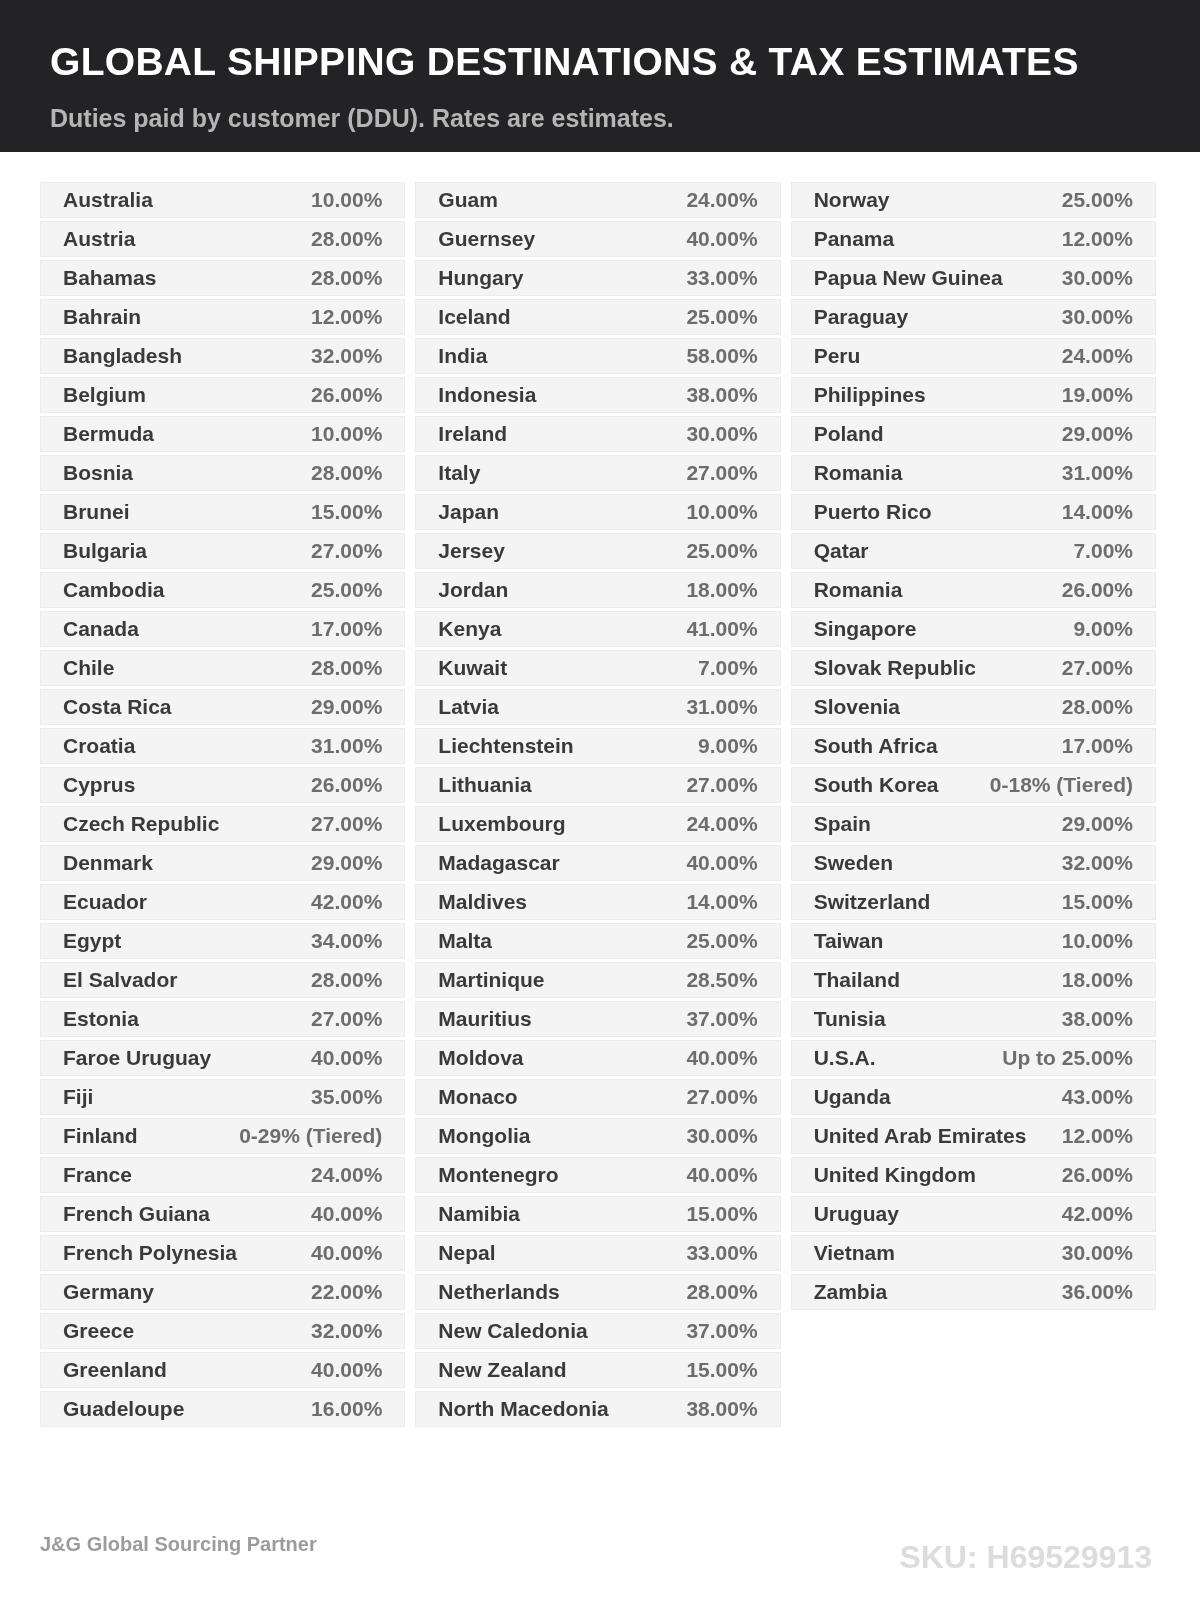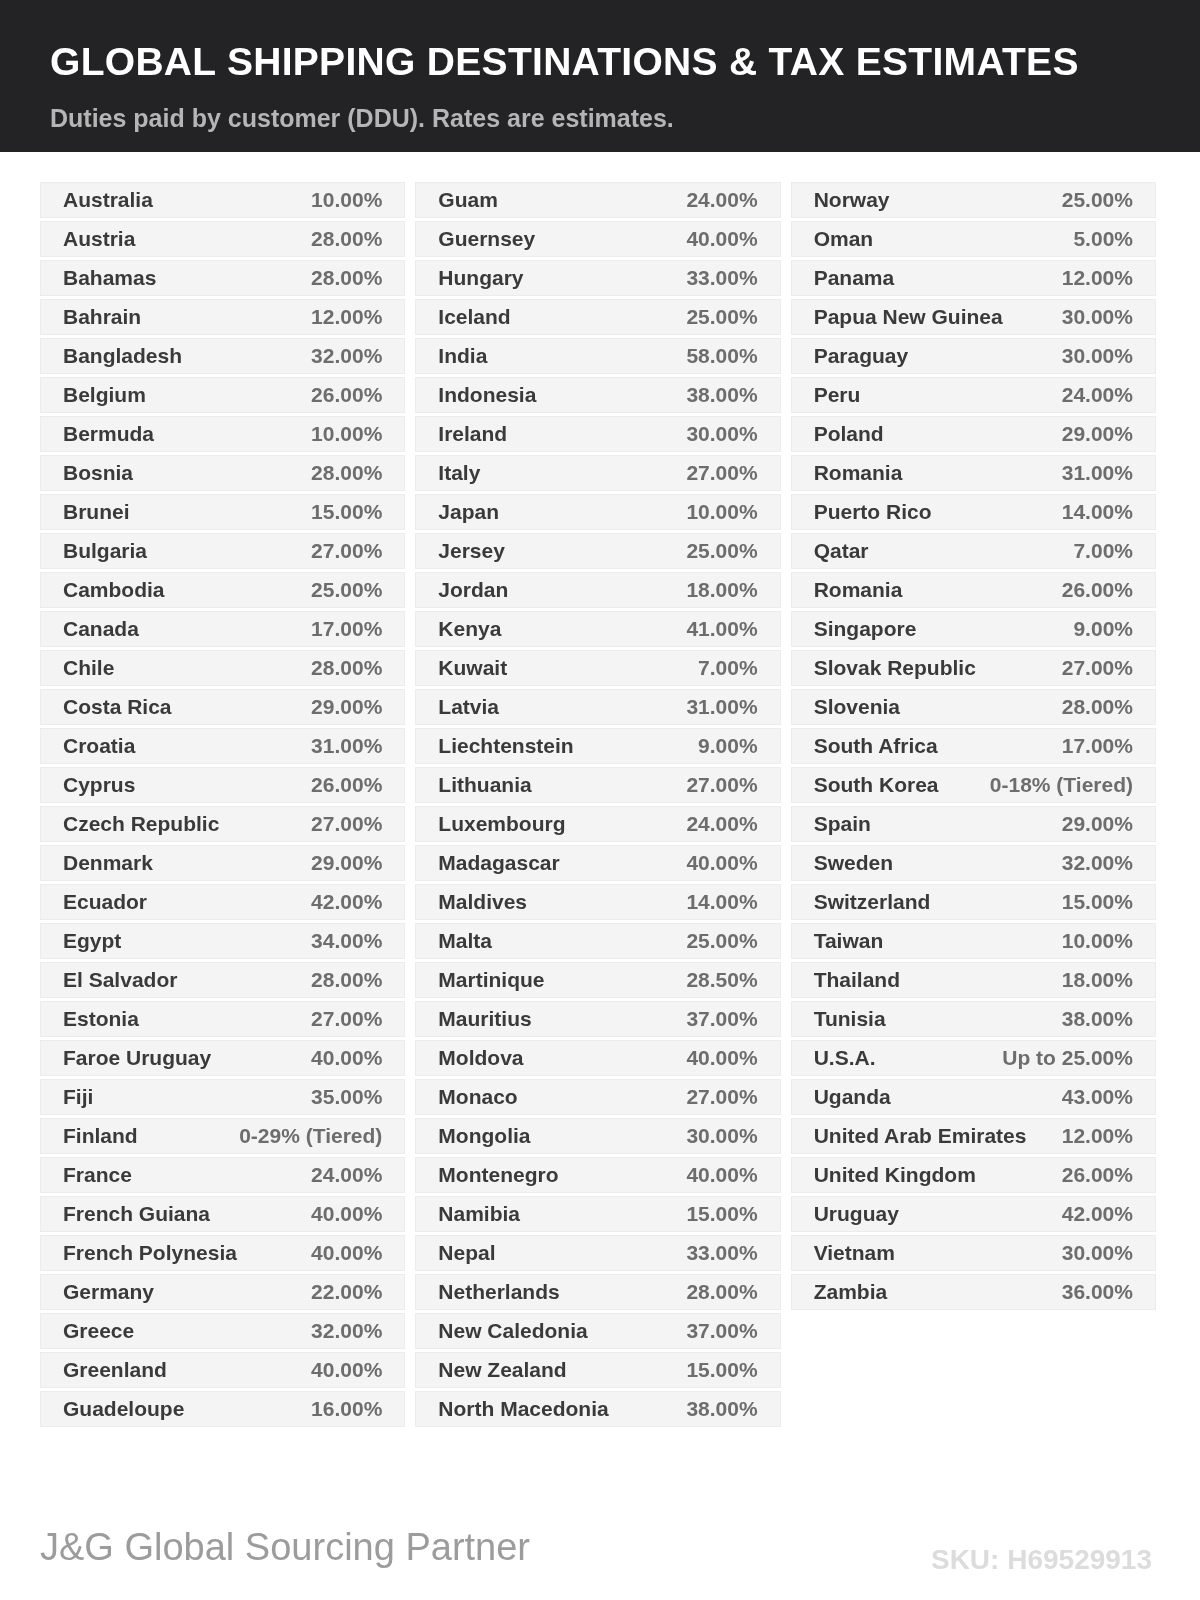--- a/index.html
+++ b/index.html
@@ -68,26 +68,26 @@
     position: absolute;
     left: 40px;
     right: 48px;
     bottom: 24px;
     display: flex;
     justify-content: space-between;
     align-items: center;
   }
   .brand {
     color: #9c9c9c;
-    font-size: 38px;
-    font-weight: normal;
+    font-size: 20px;
+    font-weight: bold;
   }
   .sku {
     color: #dcdcdc;
-    font-size: 28px;
+    font-size: 32px;
     font-weight: bold;
     margin-top: 26px;
   }
 </style>
 </head>
 <body>
 
 <div class="page">
   <header class="header">
     <h1>GLOBAL SHIPPING DESTINATIONS &amp; TAX ESTIMATES</h1>
@@ -354,38 +354,38 @@
           <span class="country">North Macedonia</span>
           <span class="rate">38.00%</span>
         </div>
       </div>
     <div class="col">
         <div class="row">
           <span class="country">Norway</span>
           <span class="rate">25.00%</span>
         </div>
         <div class="row">
-          <span class="country">Oman</span>
-          <span class="rate">5.00%</span>
-        </div>
-        <div class="row">
           <span class="country">Panama</span>
           <span class="rate">12.00%</span>
         </div>
         <div class="row">
           <span class="country">Papua New Guinea</span>
           <span class="rate">30.00%</span>
         </div>
         <div class="row">
           <span class="country">Paraguay</span>
           <span class="rate">30.00%</span>
         </div>
         <div class="row">
           <span class="country">Peru</span>
           <span class="rate">24.00%</span>
+        </div>
+        <div class="row">
+          <span class="country">Philippines</span>
+          <span class="rate">19.00%</span>
         </div>
         <div class="row">
           <span class="country">Poland</span>
           <span class="rate">29.00%</span>
         </div>
         <div class="row">
           <span class="country">Romania</span>
           <span class="rate">31.00%</span>
         </div>
         <div class="row">

